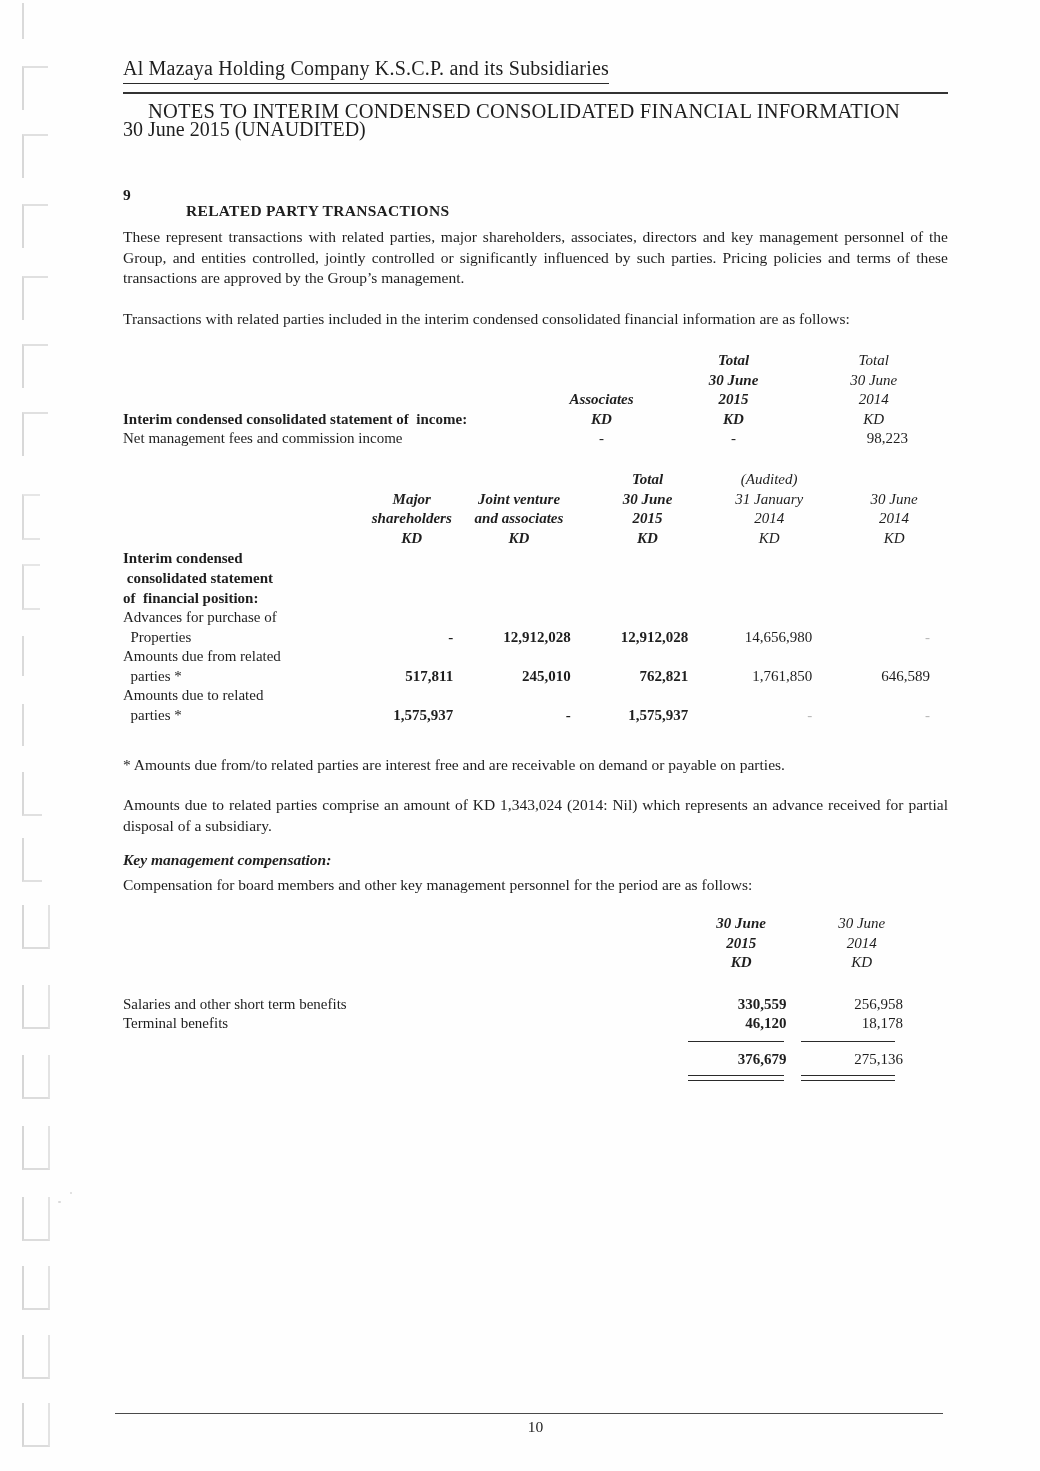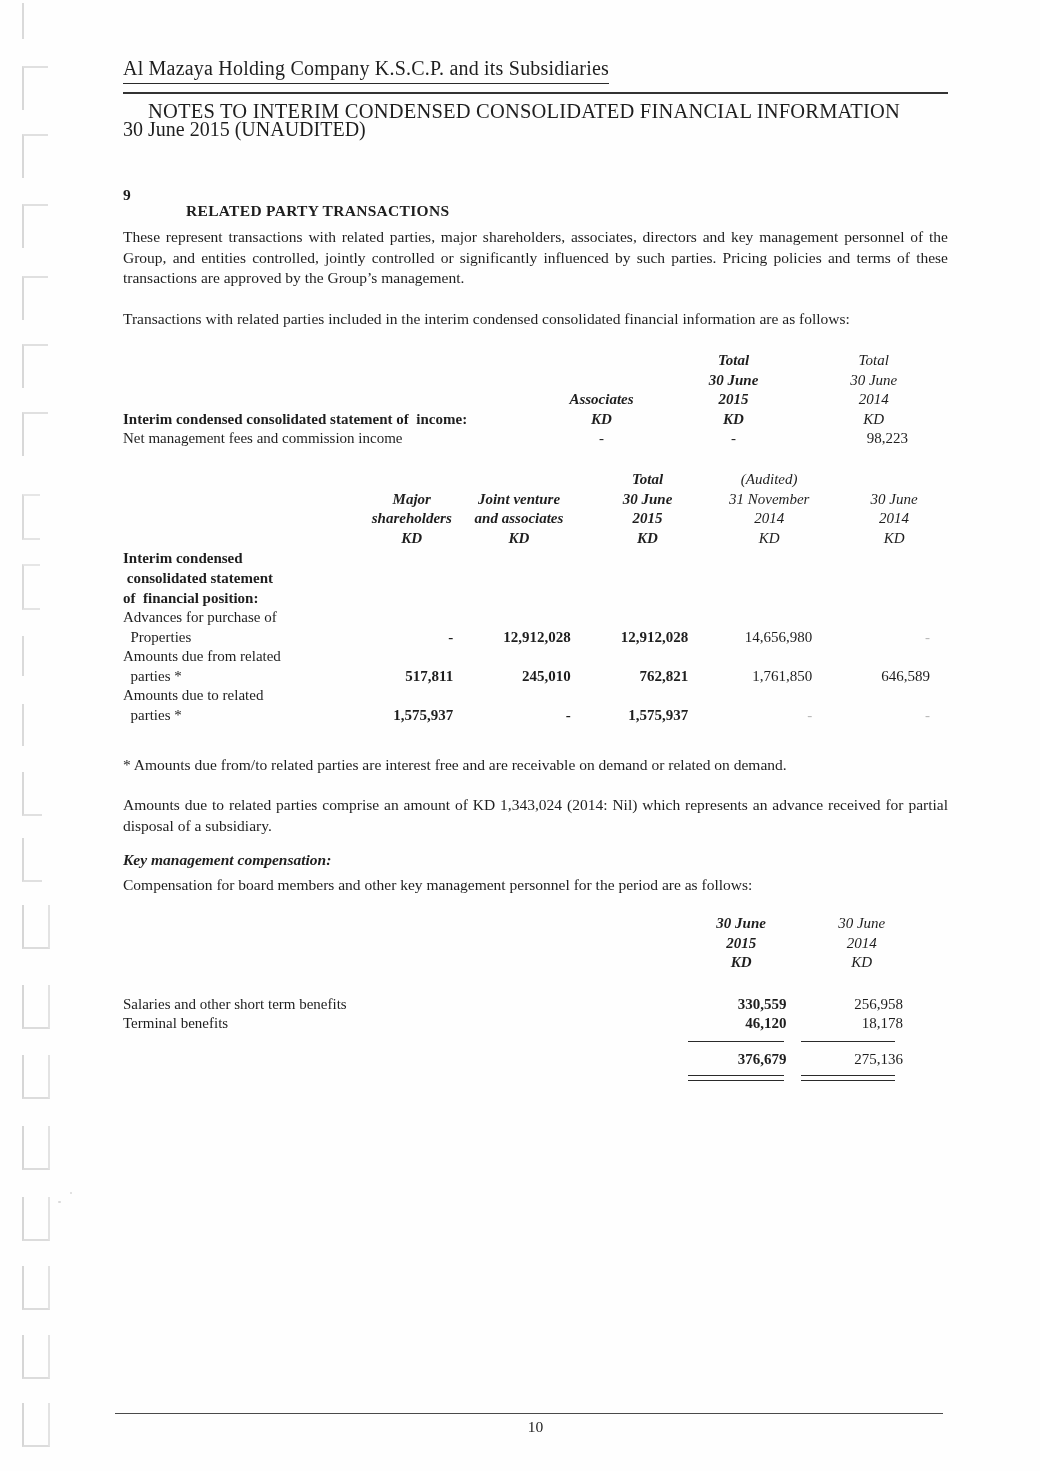--- a/index.html
+++ b/index.html
@@ -164,21 +164,21 @@
 shareholders
 KD</th>
         <th class="bold">Joint venture
 and associates
 KD</th>
         <th class="bold">Total
 30 June
 2015
 KD</th>
         <th>(Audited)
-31 November
+31 January
 2014
 KD</th>
         <th>30 June
 2014
 KD</th>
       </tr>
       <tr>
         <td class="lbl seclbl" colspan="6">Interim condensed
  consolidated statement
 of  financial position:</td>
@@ -207,21 +207,21 @@
         <td class="num">1,575,937</td>
         <td class="num">-</td>
         <td class="num">1,575,937</td>
         <td class="num muted">-</td>
         <td class="num muted">-</td>
       </tr>
     </tbody>
       </table>
   </div>
 
-  <div class="abs content-x para-left" style="top:755px;">* Amounts due from/to related parties are interest free and are receivable on demand or related on demand.</div>
+  <div class="abs content-x para-left" style="top:755px;">* Amounts due from/to related parties are interest free and are receivable on demand or payable on parties.</div>
   <div class="abs content-x para" style="top:795px;">Amounts due to related parties comprise an amount of KD 1,343,024 (2014: Nil) which represents an advance received for partial disposal of a subsidiary.</div>
 
   <div class="abs content-x" style="top:851px;font-weight:bold;font-style:italic;font-size:15.5px;">Key management compensation:</div>
   <div class="abs content-x para-left" style="top:875px;">Compensation for board members and other key management personnel for the period are as follows:</div>
 
   <div class="abs" style="left:123px;top:914px;width:790px;">
     <table class="t3">
       <colgroup>
           <col style="width:71.5%">
           <col style="width:13.5%">

